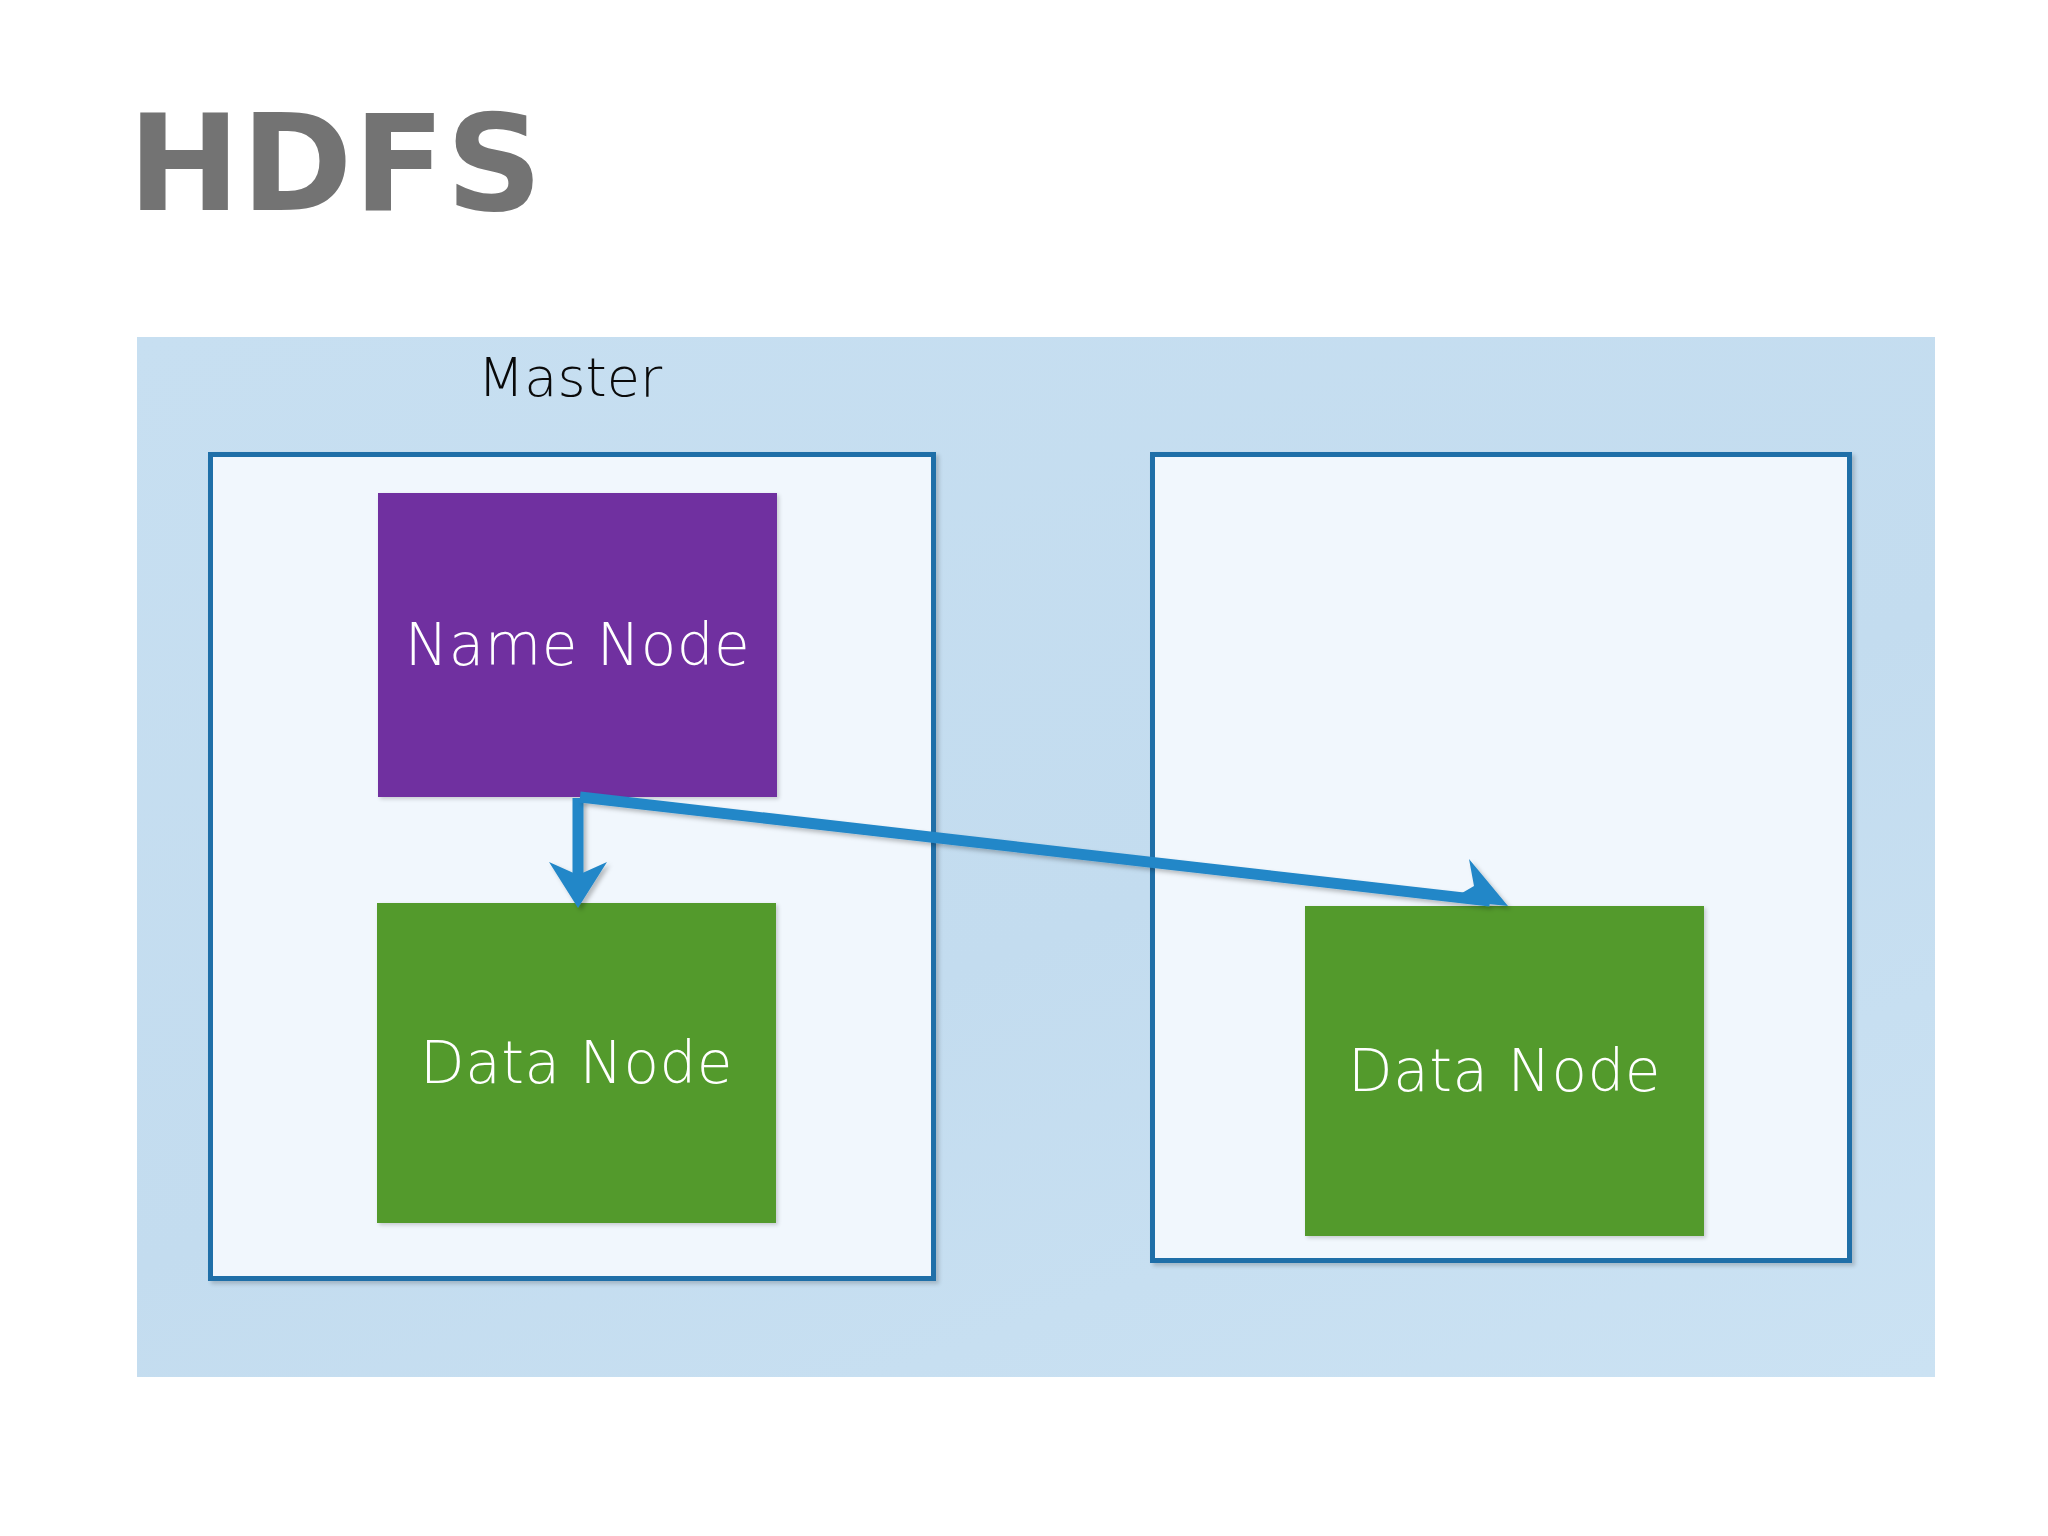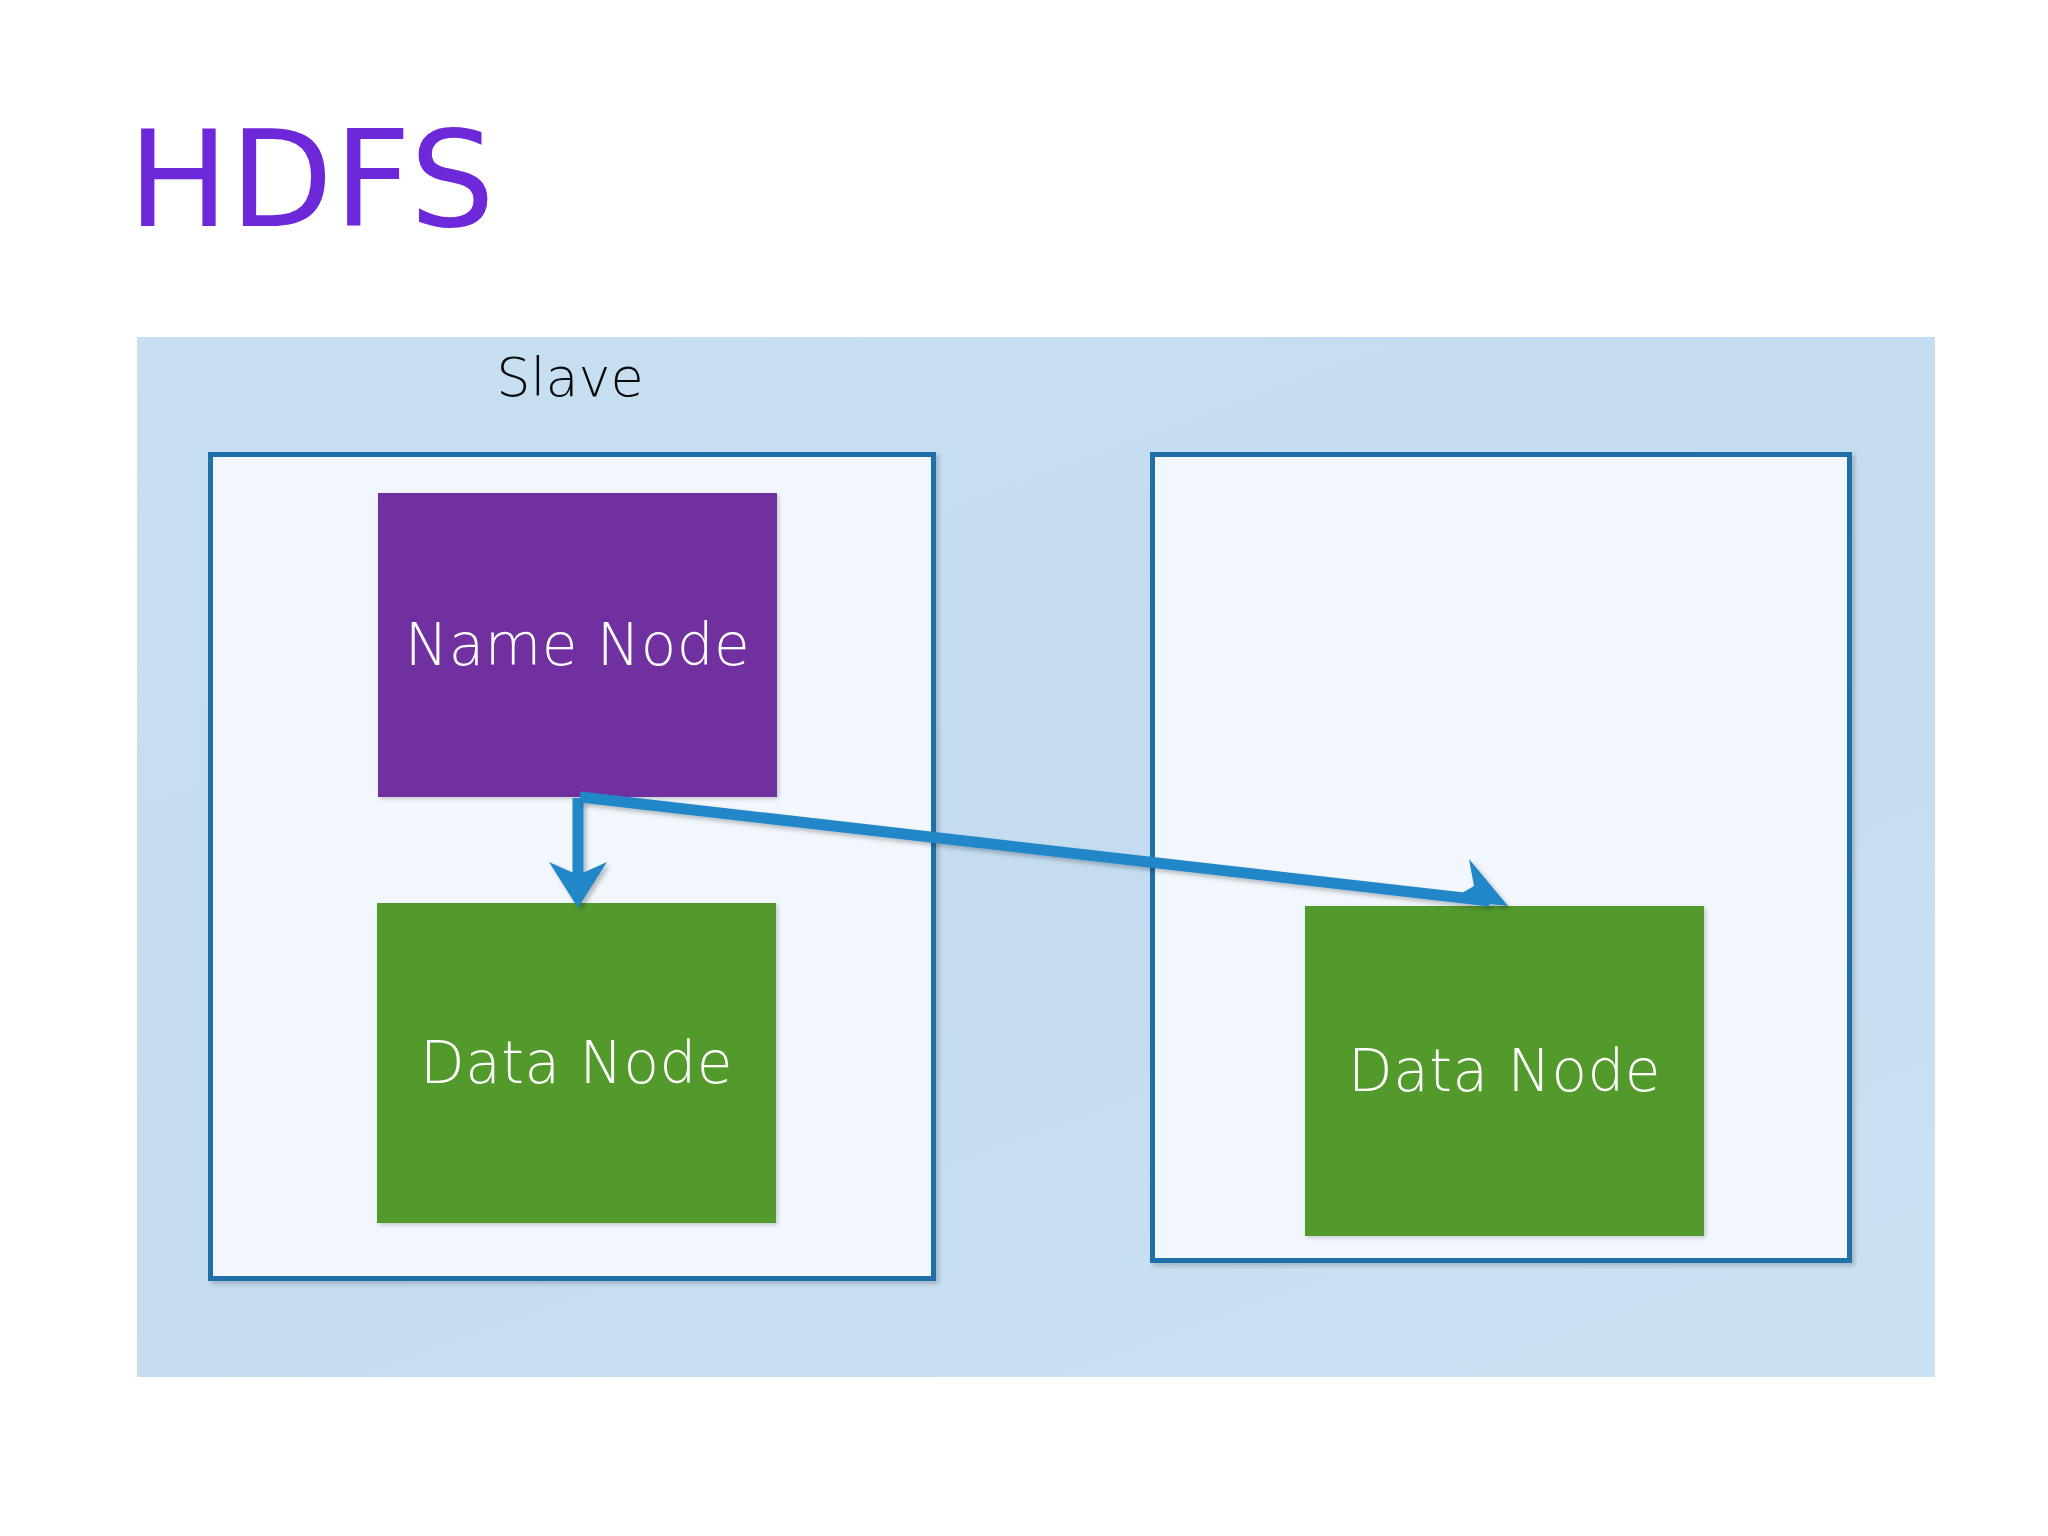--- a/index.html
+++ b/index.html
@@ -20,26 +20,26 @@
     left: 0; top: 0;
     width: 2048px;
     height: 1536px;
     background: #ffffff;
   }
 
   
   #slide-title {
     position: absolute;
     left: 128px;
-    top: 100px;
+    top: 84px;
     width: 1700px;
     height: 170px;
-    color: #6d28d9;
+    color: #737373;
     font-family: "DejaVu Sans", sans-serif;
-    font-weight: 400;
+    font-weight: 700;
     font-size: 134px;
     line-height: 160px;
     letter-spacing: 1px;
     white-space: nowrap;
   }
 
   
   #cluster-panel {
     position: absolute;
     left: 137px;
@@ -133,21 +133,21 @@
 </head>
 <body>
 
 <div id="slide">
 
   <div id="slide-title">HDFS</div>
 
   <div id="cluster-panel">
   </div>
 
-  <div class="side-label" id="master-label">Slave</div>
+  <div class="side-label" id="master-label">Master</div>
 
 
   <div class="node-group" id="master-group"></div>
 
   <div class="node-group" id="slave-group"></div>
 
   <div class="node-block" id="name-node">Name Node</div>
 
   <div class="node-block" id="master-data-node">Data Node</div>
 

